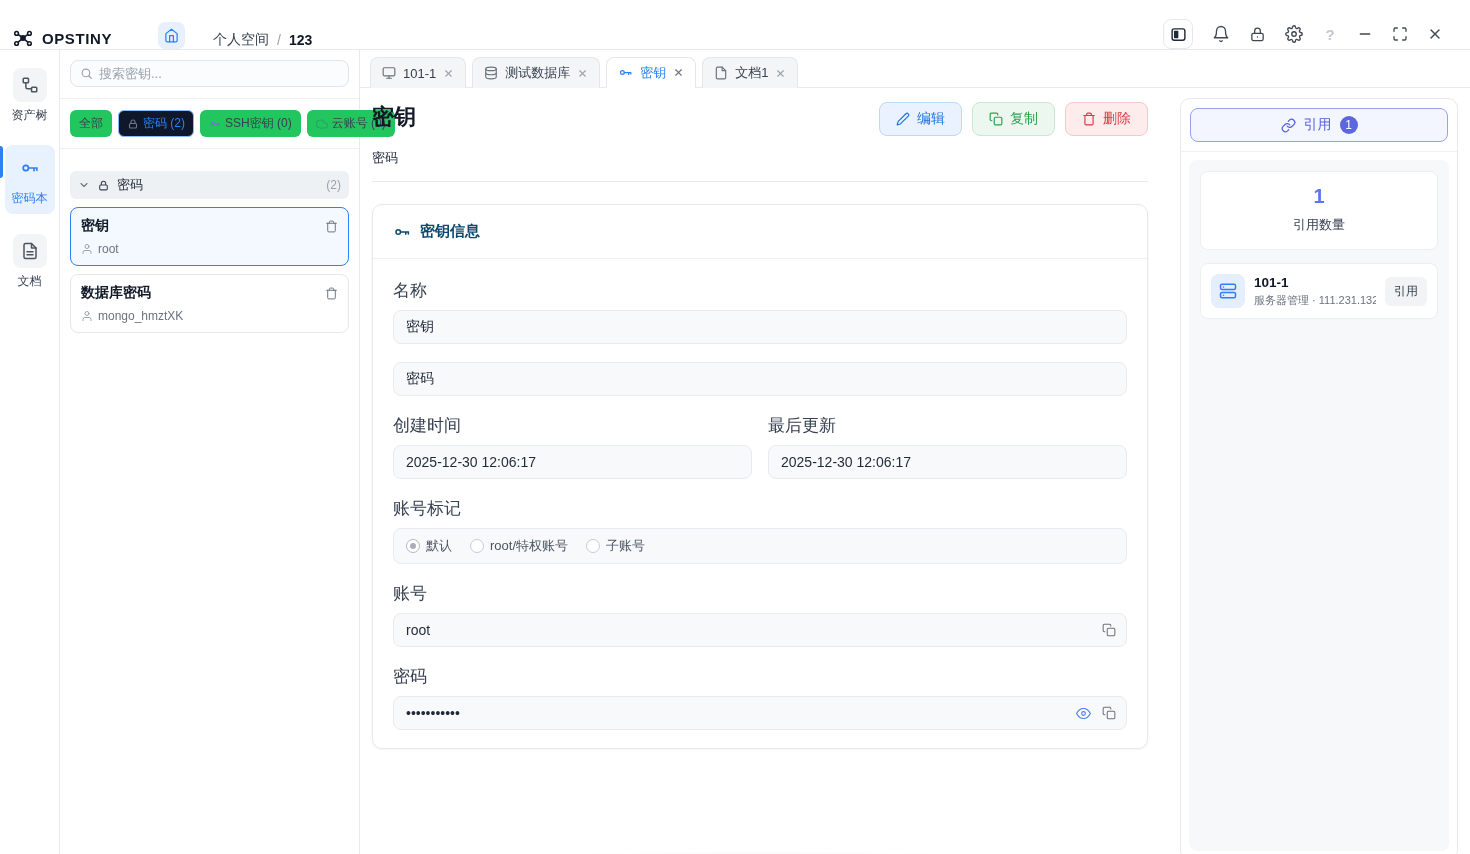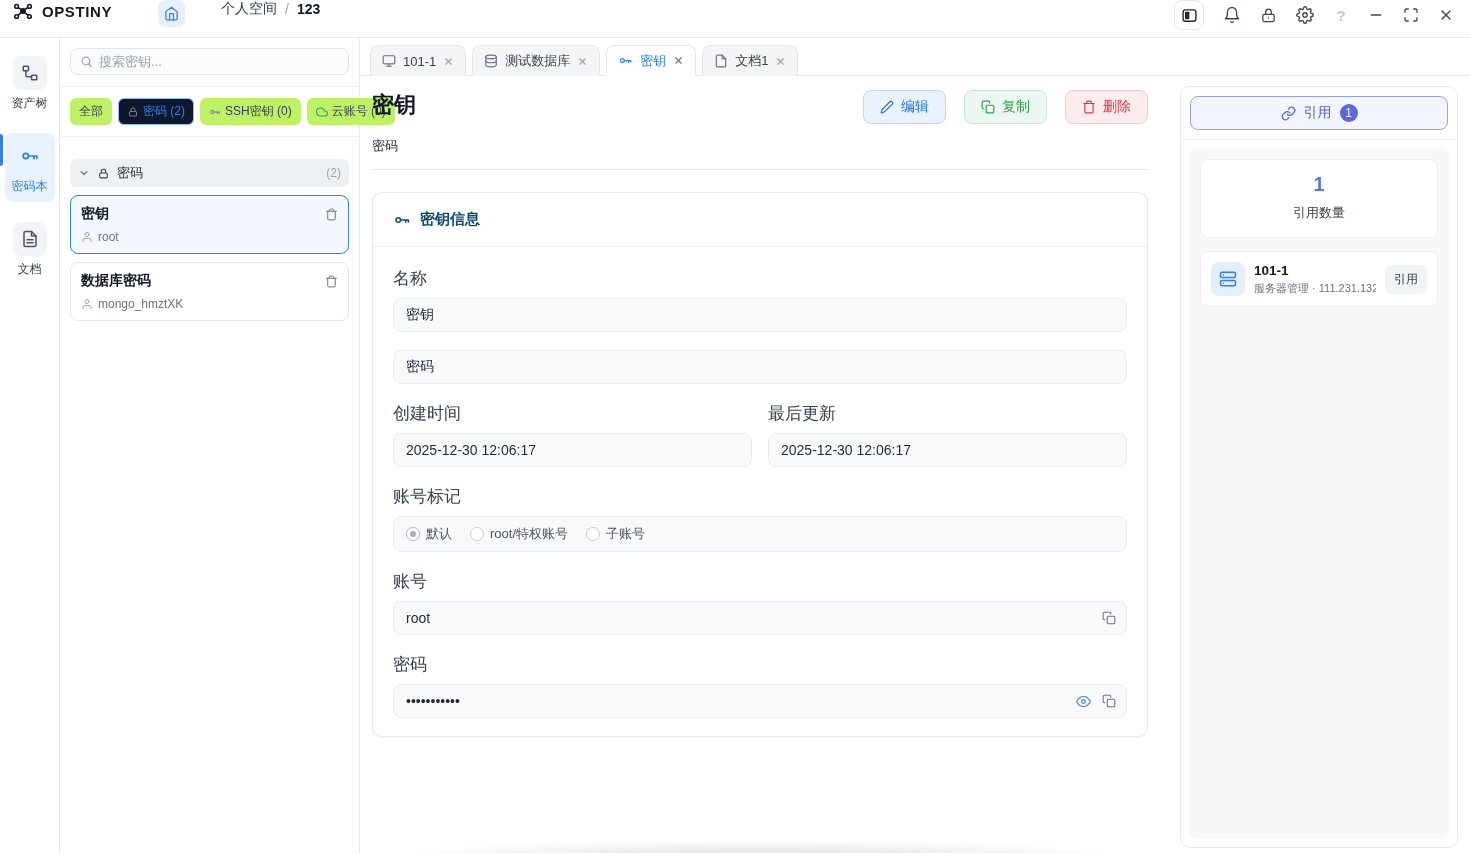--- a/index.html
+++ b/index.html
@@ -1,25 +1,25 @@
 <!DOCTYPE html>
 <html><head>
 <meta charset="utf-8">
 <style>
   * { margin:0; padding:0; box-sizing:border-box; }
   html,body { width:1470px; height:854px; overflow:hidden; }
   body { font-family:"Liberation Sans","DejaVu Sans",sans-serif; background:#fff; color:#111827; font-size:14px; }
   svg { display:block; }
 
   
-  .titlebar { height:38px; display:flex; align-items:flex-start; border-bottom:1px solid #e7e9ee; padding:0 16px 0 12px; }
+  .titlebar { height:50px; display:flex; align-items:flex-end; border-bottom:1px solid #e7e9ee; padding:0 27px 0 12px; }
   .brand { display:flex; align-items:center; gap:8px; color:#111827; }
   .app-name { font-size:15px; font-weight:700; letter-spacing:.6px; }
   .home-btn { margin-left:46px; width:27px; height:27px; border-radius:7px; background:#e8f0fe; color:#2e80f7; display:flex; align-items:center; justify-content:center; cursor:pointer; }
-  .breadcrumb { margin-left:36px; display:flex; align-items:center; gap:8px; font-size:14px; }
+  .breadcrumb { margin-left:28px; display:flex; align-items:center; gap:8px; font-size:14px; }
   .bc-space { color:#374151; }
   .bc-sep { color:#9ca3af; }
   .bc-page { color:#111827; font-weight:700; }
   .tb-right { margin-left:auto; display:flex; align-items:center; gap:19px; color:#3f4752; }
   .toggle-btn { width:30px; height:30px; border:1px solid #e5e7eb; border-radius:8px; display:flex; align-items:center; justify-content:center; color:#1f2937; }
   .tb-icon { cursor:pointer; display:flex; align-items:center; }
   .help-glyph { font-size:15px; font-weight:700; color:#c3c8d0; width:16px; text-align:center; }
 
   
   .app { display:flex; height:calc(854px - 39px); }
@@ -37,21 +37,21 @@
   
   .panel { width:300px; border-right:1px solid #e7e9ee; padding:10px; flex:none; display:flex; flex-direction:column; }
   .search { height:27px; border:1px solid #e1e5ea; border-radius:8px; background:#fbfcfd; display:flex; align-items:center; gap:6px; padding:0 9px; color:#9aa3ad; }
   .search input { flex:1; border:none; outline:none; background:transparent; font-size:13px; color:#374151; font-family:inherit; }
   .search input::placeholder { color:#9aa3ad; }
   .btn-row { display:flex; gap:8px; margin-top:10px; }
   .new-btn { flex:1; height:29px; background:#2e80f7; border:none; color:#fff; border-radius:8px; font-size:13px; font-weight:500; display:flex; align-items:center; justify-content:center; gap:6px; cursor:pointer; font-family:inherit; }
   .refresh-btn { width:31px; height:29px; border:1px solid #e3e6ea; background:#fff; border-radius:8px; color:#4b5563; display:flex; align-items:center; justify-content:center; cursor:pointer; }
   .pdivider { height:1px; background:#eef0f3; margin:11px -10px; }
   .filters { display:flex; gap:6px; align-items:center; }
-  .chip { display:flex; align-items:center; gap:4px; font-size:12px; color:#374151; background:#bef264; border:1px solid transparent; padding:4px 8px; border-radius:6px; white-space:nowrap; cursor:pointer; }
+  .chip { display:flex; align-items:center; gap:4px; font-size:12px; color:#374151; background:#22c55e; border:1px solid transparent; padding:4px 8px; border-radius:6px; white-space:nowrap; cursor:pointer; }
   .chip.active { background:#0f172a; border-color:#8cbafa; color:#2e80f7; }
   .chip .c-lock { color:#707a86; } .chip .c-key { color:#8b5cf6; } .chip .c-cloud { color:#27a567; }
   .group-header { margin-top:11px; height:28px; background:#eef1f4; border-radius:6px; display:flex; align-items:center; gap:7px; padding:0 8px; font-size:13px; color:#1f2937; cursor:pointer; }
   .gh-count { margin-left:auto; color:#9aa3ad; font-size:12px; }
   .key-item { border:1px solid #e5e7eb; border-radius:8px; background:#fff; padding:9px 10px; margin-top:8px; cursor:pointer; }
   .key-item.selected { border:1.5px solid #2e80f7; background:#f4f9ff; }
   .ki-top { display:flex; align-items:center; justify-content:space-between; font-size:14px; font-weight:600; color:#111827; }
   .ki-trash { color:#6b7280; cursor:pointer; }
   .ki-sub { margin-top:7px; display:flex; align-items:center; gap:5px; font-size:12px; color:#6b7280; }
   .ki-sub .usr { color:#9aa3ad; }
@@ -63,21 +63,21 @@
   .tab .t-icon { color:#6b7280; }
   .tab .t-close { color:#9aa3ad; cursor:pointer; }
   .tab.active { background:#fff; color:#2e80f7; border-bottom:1px solid #fff; }
   .tab.active .t-icon { color:#2e80f7; }
 
   .content { flex:1; display:flex; min-height:0; }
   .detail { flex:1; min-width:0; padding:14px 24px 0 12px; position:relative; overflow:hidden; }
   .detail::after { content:''; position:absolute; left:24px; right:36px; bottom:0; height:14px; background:radial-gradient(ellipse at 50% 130%, rgba(70,80,100,.18), transparent 70%); pointer-events:none; }
   .detail-head { display:flex; align-items:flex-start; justify-content:space-between; }
   .detail-title { font-size:22px; font-weight:700; color:#111827; }
-  .actions { display:flex; gap:18px; }
+  .actions { display:flex; gap:10px; }
   .abtn { height:34px; padding:0 16px; border-radius:8px; font-size:14px; display:flex; align-items:center; gap:7px; border:1px solid; cursor:pointer; font-family:inherit; background:none; }
   .abtn.edit { background:#e9f2fe; border-color:#bcd8fb; color:#1f71df; }
   .abtn.copy { background:#ebf7ef; border-color:#c8e8d2; color:#2aa14c; }
   .abtn.del  { background:#fdecec; border-color:#f6c7cc; color:#d93a48; }
   .detail-sub { margin-top:13px; font-size:13px; color:#1f2937; }
   .detail-hr { border:none; border-top:1px solid #e7e9ee; margin-top:14px; }
   .card { margin-top:22px; border:1px solid #e7e9ee; border-radius:10px; background:#fff; box-shadow:0 1px 3px rgba(16,24,40,.05); }
   .card-head { display:flex; align-items:center; gap:9px; padding:17px 20px; font-size:15px; font-weight:700; color:#0c4a6e; border-bottom:1px solid #eef0f3; }
   .card-body { padding:20px 20px 16px; }
   .field { margin-bottom:18px; }

